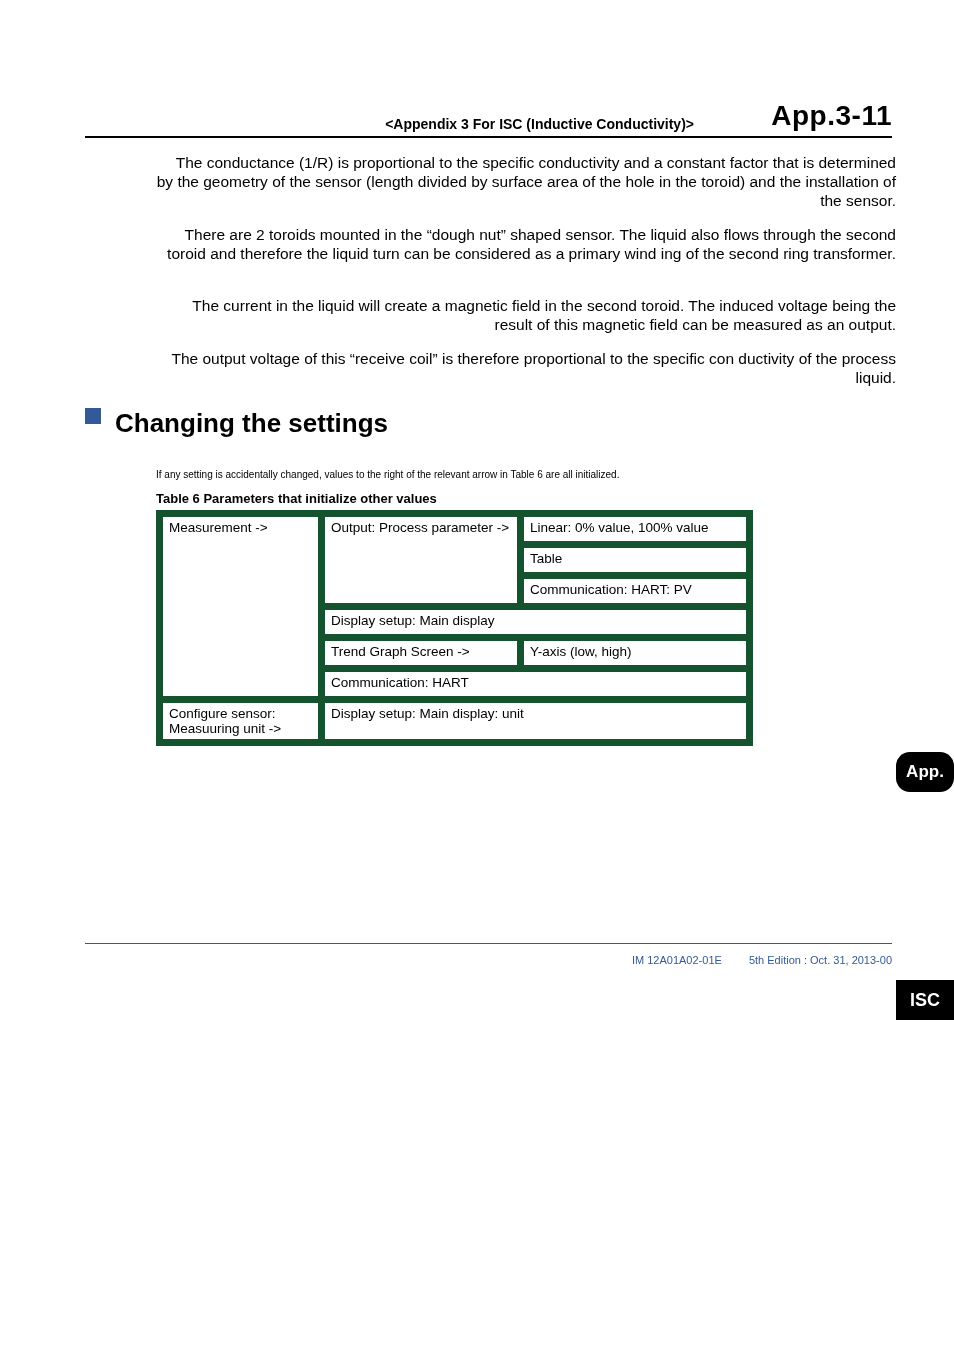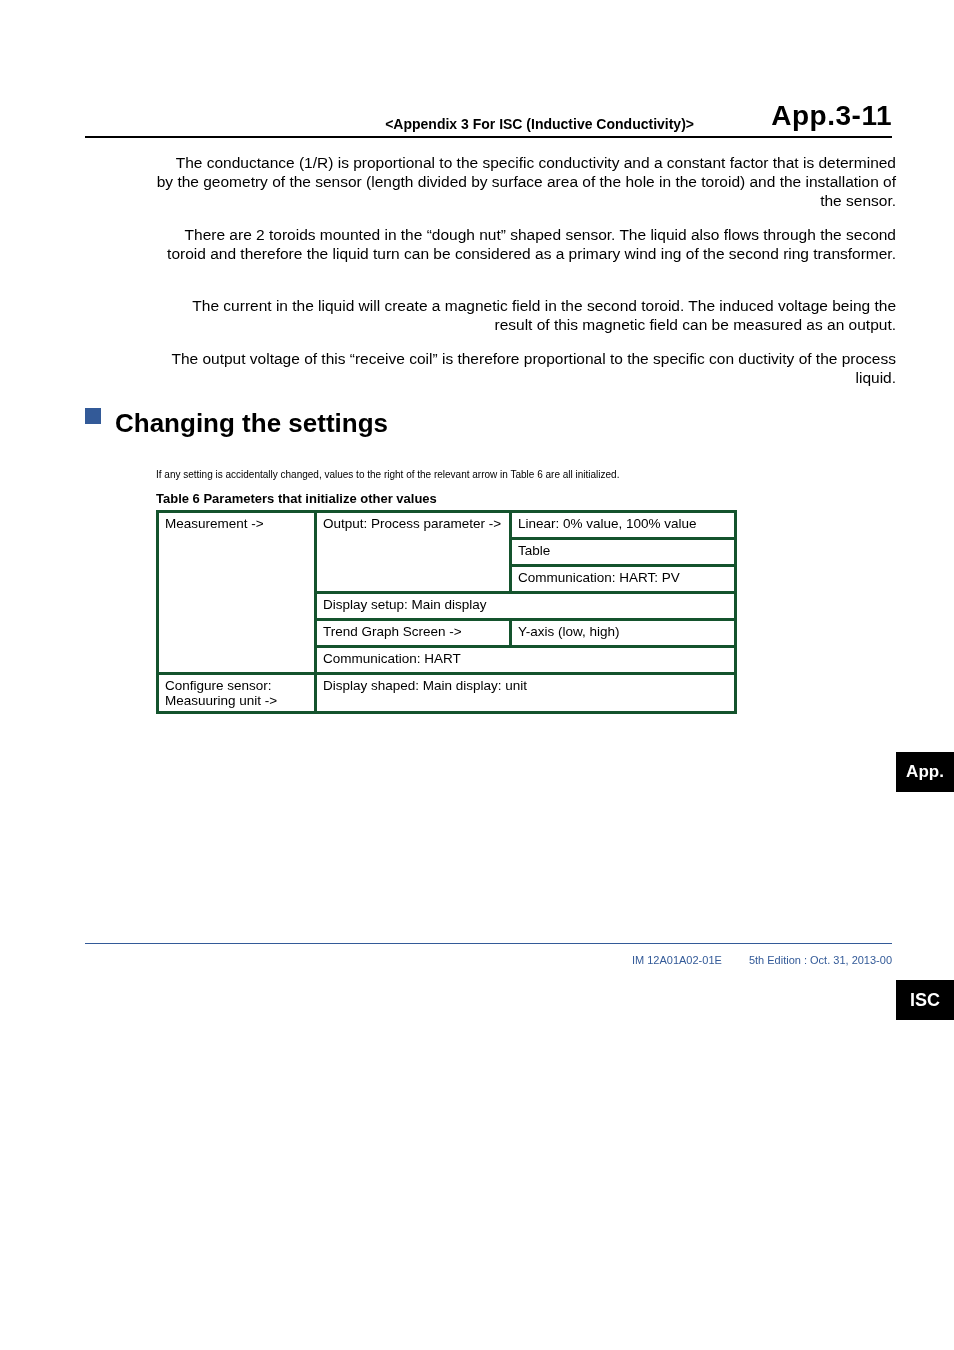--- a/index.html
+++ b/index.html
@@ -89,40 +89,40 @@
   }
 
   table.param-table {
     position: absolute;
     left: 156px;
     top: 510px;
     border-collapse: collapse;
     font-size: 13.5px;
   }
   table.param-table td {
-    border: 3px solid #14532d;
+    border: 7px solid #14532d;
     padding: 3px 6px;
     vertical-align: top;
     height: 18px;
   }
   .c1 { width: 143px; }
   .c2 { width: 180px; }
   .c3 { width: 210px; margin-left: 48px; }
 
   .side-tab {
     position: absolute;
     right: 0;
     width: 58px;
     background: #000;
     color: #fff;
     font-weight: bold;
     text-align: center;
     box-sizing: border-box;
   }
-  .tab-app { top: 752px; height: 40px; font-size: 17px; line-height: 40px; }
+  .tab-app { top: 752px; height: 40px; font-size: 17px; line-height: 40px; border-radius: 14px; }
   .tab-isc { top: 980px; height: 40px; font-size: 18px; line-height: 40px; }
 
   .footer-line {
     position: absolute;
     left: 85px;
     right: 62px;
     bottom: 82px;
     border-top: 1px solid #335a98;
   }
   .footer-text {
@@ -176,21 +176,21 @@
     </tr>
     <tr>
       <td class="c2">Trend Graph Screen -&gt;</td>
       <td class="c3">Y-axis (low, high)</td>
     </tr>
     <tr>
       <td colspan="2">Communication: HART</td>
     </tr>
     <tr>
       <td class="c1">Configure sensor: Measuuring unit -&gt;</td>
-      <td colspan="2">Display shaped: Main display: unit</td>
+      <td colspan="2">Display setup: Main display: unit</td>
     </tr>
   </tbody>
     </table>
 
   <div class="side-tab tab-app">App.</div>
   <div class="side-tab tab-isc">ISC</div>
 
   <div class="footer-line"></div>
   <div class="footer-text">
     <span>IM 12A01A02-01E</span>

